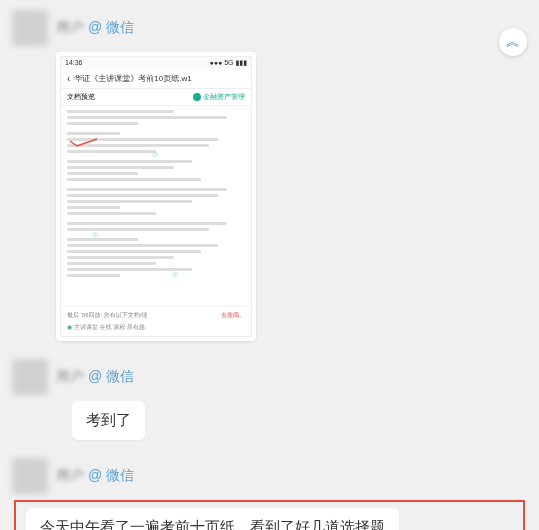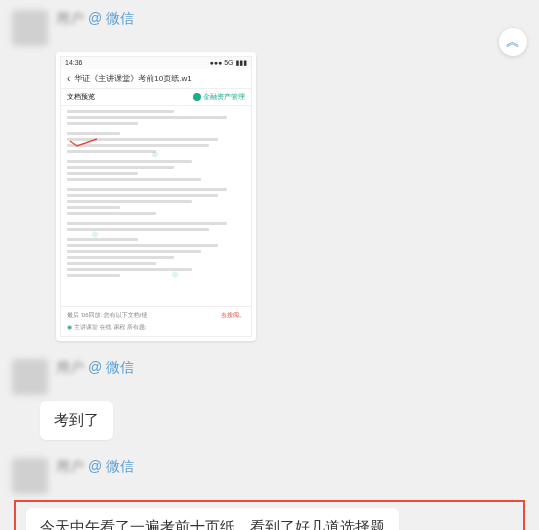--- a/index.html
+++ b/index.html
@@ -14,20 +14,21 @@
     .chat-container {
       padding: 10px 12px;
       background: #f0f0f0;
       height: 100%;
     }
     .msg-group {
       margin-bottom: 18px;
     }
     .sender-row {
       display: flex;
+      align-items: center;
       margin-bottom: 6px;
     }
     .avatar {
       width: 36px;
       height: 36px;
       background: #d0d0d0;
       border-radius: 4px;
       margin-right: 8px;
       filter: blur(3px);
       flex-shrink: 0;
@@ -39,21 +40,21 @@
       margin-right: 4px;
     }
     .wechat-tag {
       font-size: 14px;
       color: #5a9fd4;
     }
     .bubble {
       background: #fff;
       border-radius: 6px;
       padding: 10px 14px;
-      margin-left: 28px;
+      margin-left: 60px;
       display: inline-block;
       max-width: 440px;
       font-size: 15px;
       color: #333;
       box-shadow: 0 1px 2px rgba(0,0,0,0.05);
     }
     .img-bubble {
       background: #fff;
       border-radius: 4px;
       margin-left: 44px;

